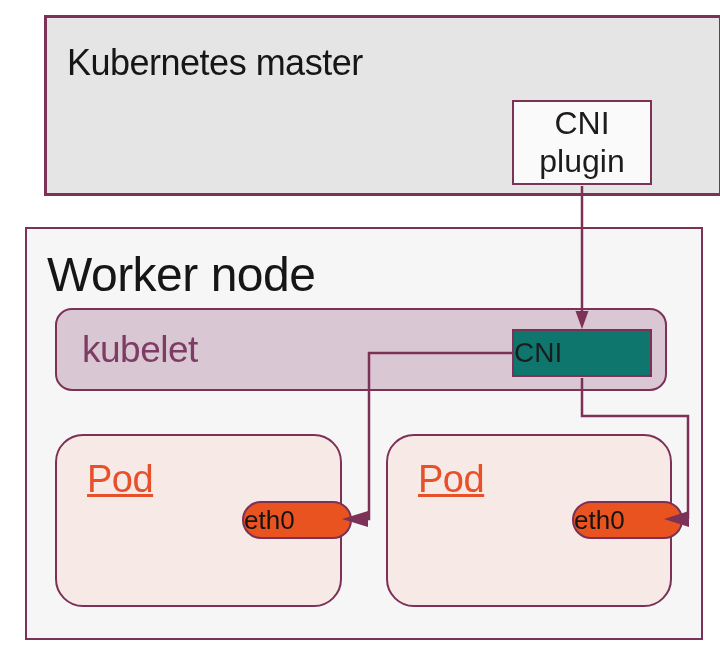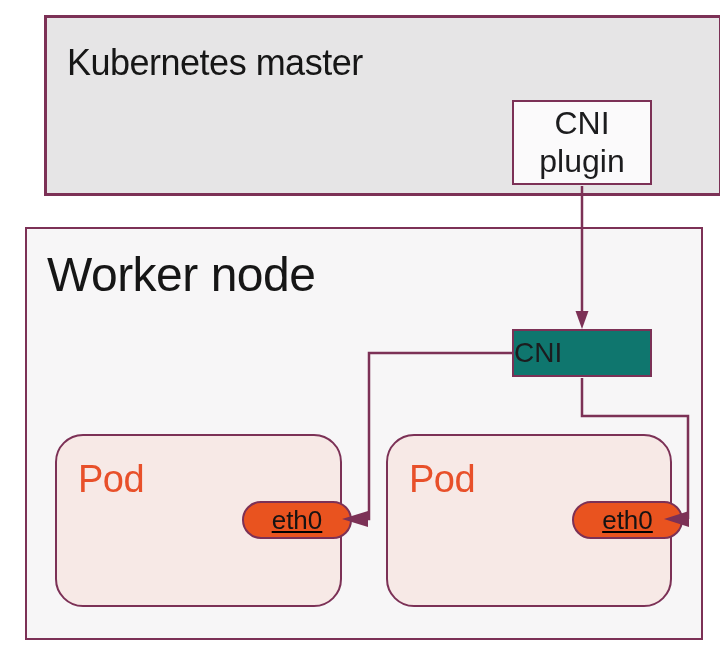--- a/index.html
+++ b/index.html
@@ -82,35 +82,35 @@
   .pod {
     top: 434px; width: 287px; height: 173px;
     background: #f7e9e6;
     border: 2.5px solid #7c3156;
     border-radius: 28px;
     z-index: 2;
   }
   .pod-left  { left: 55px; }
   .pod-right { left: 386px; width: 286px; }
   .pod-label {
-    position: absolute; left: 21px; top: 22px;
+    position: absolute; left: 30px; top: 22px;
     font-size: 38px; letter-spacing: -0.5px;
     color: #e8502a;
+    text-decoration: underline;
   }
 
   
   .eth0 {
     position: absolute; top: 501px; height: 38px;
     background: #e9531f;
     border: 2.5px solid #7c3156;
     border-radius: 19px;
     box-sizing: border-box;
-    display: flex; align-items: center; justify-content: center;
+    display: flex; align-items: center; 
     z-index: 3;
-    text-decoration: underline;
   }
   .eth0-left  { left: 242px; width: 110px; }
   .eth0-right { left: 572px; width: 111px; }
   .eth0-label { font-size: 26px; color: #151313; }
 
   
   #wires {
     position: absolute; left: 0; top: 0;
     width: 720px; height: 665px;
     pointer-events: none;
@@ -133,20 +133,23 @@
   </div>
 
   <div class="box cni-plugin">
     <div class="cni-plugin-label">CNI plugin</div>
   </div>
 
   <div class="box worker">
     <div class="worker-title">Worker node</div>
   </div>
 
+  <div class="box kubelet">
+    <div class="kubelet-label">kubelet</div>
+  </div>
 
   <div class="box cni-small">
     <div class="cni-small-label">CNI</div>
   </div>
 
   <div class="box pod pod-left">
     <div class="pod-label">Pod</div>
   </div>
 
   <div class="box pod pod-right">

